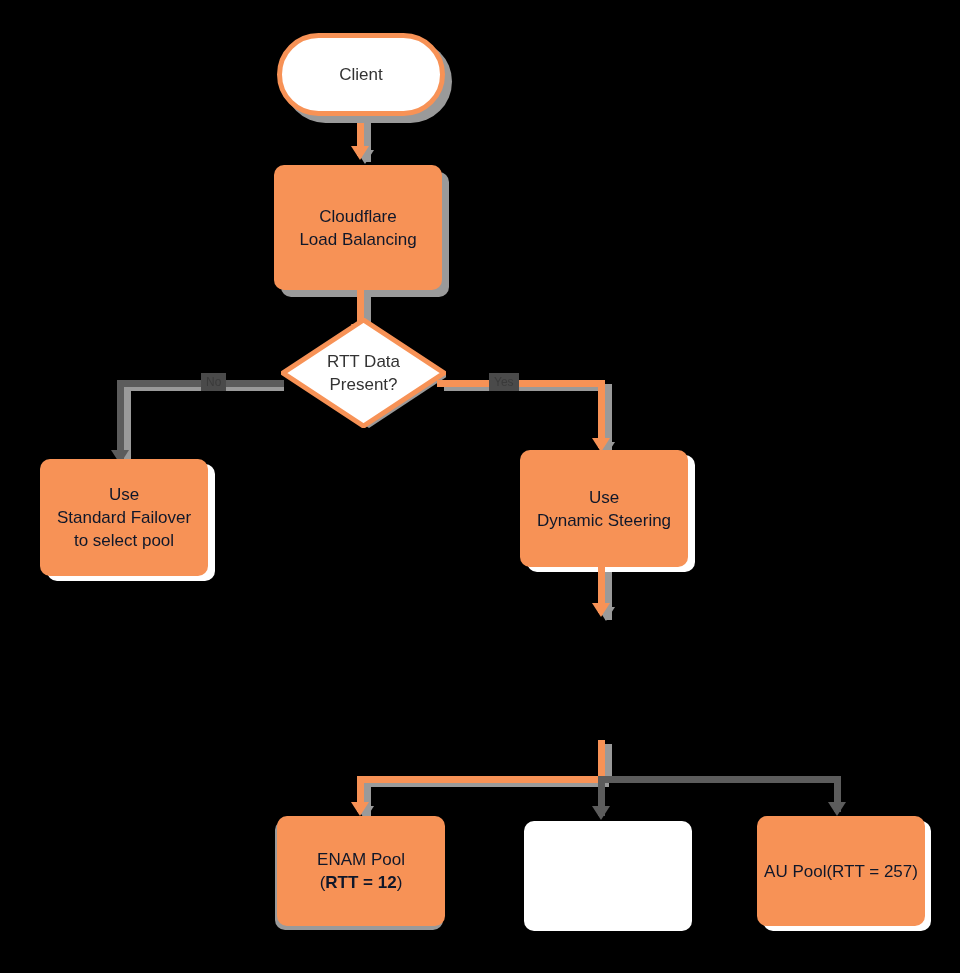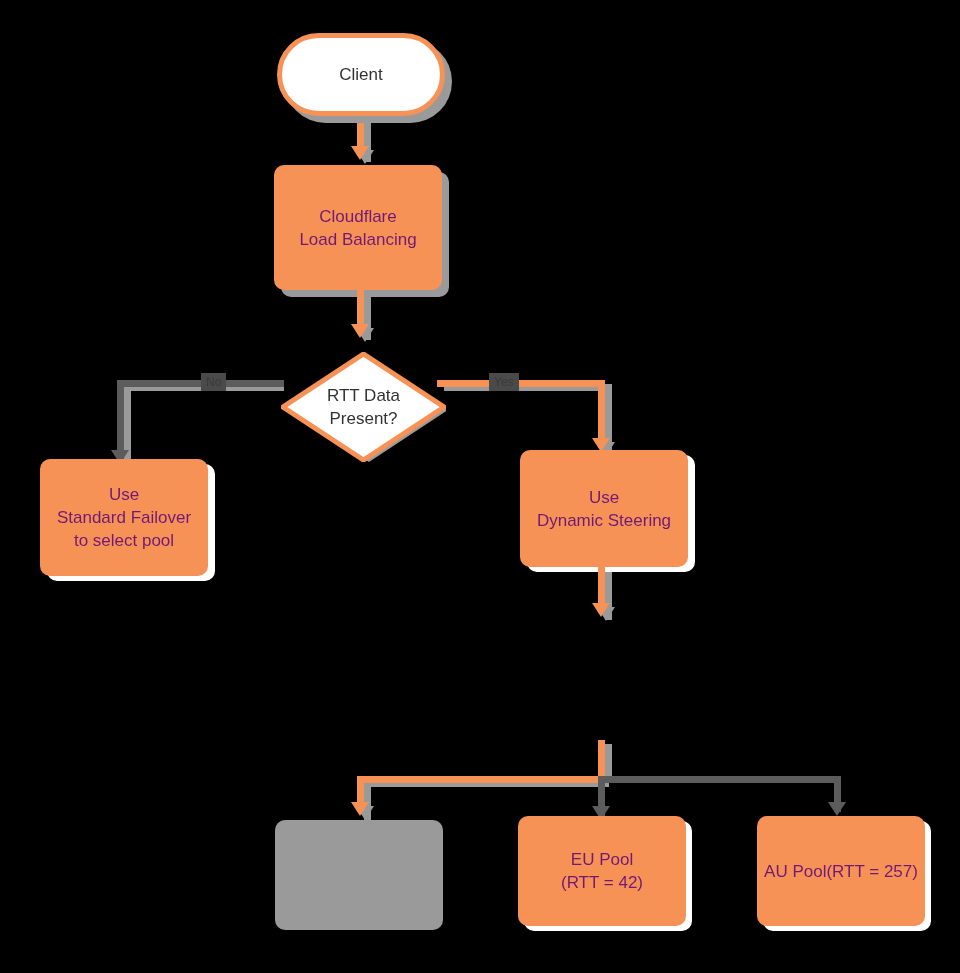--- a/index.html
+++ b/index.html
@@ -49,21 +49,21 @@
   
   .node{
     position:absolute;
     box-sizing:border-box;
     display:flex;align-items:center;justify-content:center;
     text-align:center;
     white-space:pre-line;
   }
   .node-box{
     background:#F79256;
-    color:#701a75;
+    color:#0f172a;
     border-radius:10px;
     font-size:17px;
     line-height:23px;
     box-shadow:6px 6px 0 0 #9A9A9A;
   }
   .node-stadium{
     background:#FFFFFF;
     color:#333333;
     border:5px solid #F79256;
     border-radius:999px;
@@ -112,21 +112,21 @@
   <div class="node node-box" style="left:274px;top:165px;width:168px;height:125px;box-shadow:none;">
     <span>Cloudflare
 Load Balancing</span>
   </div>
 
   <div class="shadow v" style="left:364px;top:294px;width:7px;height:46px;"></div>
   <div class="seg v orange" style="left:357px;top:290px;height:44px;"></div>
   <div class="arrow down shadowa" style="left:356px;top:328px;"></div>
   <div class="arrow down orange" style="left:351px;top:324px;"></div>
 
-  <div class="diamond-wrap" style="left:281px;top:352px;width:165px;height:110px;">
+  <div class="diamond-wrap" style="left:281px;top:318px;width:165px;height:110px;">
     <svg class="diamond-shadow" viewBox="0 0 165 110" preserveAspectRatio="none">
       <polygon points="88,6 167,58 88,110 9,58" fill="#9A9A9A"></polygon>
     </svg>
     <svg class="diamond-face" viewBox="0 0 165 110" preserveAspectRatio="none">
       <polygon points="82.5,2 163,55 82.5,108 2,55" fill="#FFFFFF" stroke="#F79256" stroke-width="5"></polygon>
     </svg>
     <div class="diamond-label">RTT Data
 Present?</div>
   </div>
 
@@ -175,26 +175,26 @@
   <div class="arrow down orange" style="left:351px;top:802px;"></div>
 
   <div class="seg v gray" style="left:598px;top:776px;height:40px;"></div>
   <div class="arrow down gray" style="left:592px;top:806px;"></div>
 
   <div class="seg h gray" style="left:598px;top:776px;width:243px;"></div>
   <div class="seg v gray" style="left:834px;top:776px;height:36px;"></div>
   <div class="arrow down gray" style="left:828px;top:802px;"></div>
 
   <div class="box-shadow-plate" style="left:275px;top:820px;width:168px;height:110px;"></div>
+  <div class="node node-box" style="left:277px;top:816px;width:168px;height:110px;box-shadow:none;flex-direction:column;">
+    <span>ENAM Pool</span>
+    <span><span>(</span><span class="rtt-bold">RTT = 12</span><span>)</span></span>
+  </div>
 
   <div class="box-white-plate" style="left:524px;top:821px;width:168px;height:110px;"></div>
-  <div class="node node-box" style="left:518px;top:816px;width:168px;height:110px;box-shadow:none;flex-direction:column;">
-    <span>EU Pool</span>
-    <span><span>(</span><span>RTT = 42</span><span>)</span></span>
-  </div>
 
   <div class="box-white-plate" style="left:763px;top:821px;width:168px;height:110px;"></div>
   <div class="node node-box" style="left:757px;top:816px;width:168px;height:110px;box-shadow:none;flex-direction:row;">
     <span>AU Pool</span>
     <span><span>(</span><span>RTT = 257</span><span>)</span></span>
   </div>
 
 </div>
 
 </body></html>

